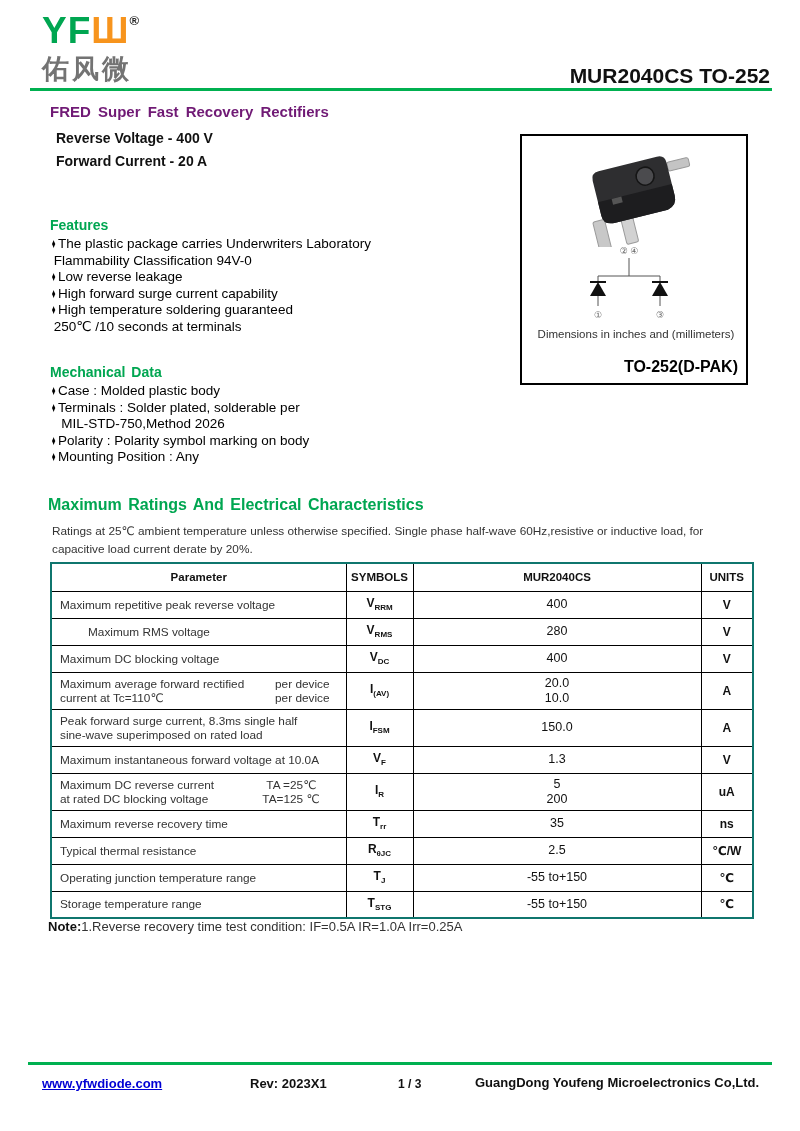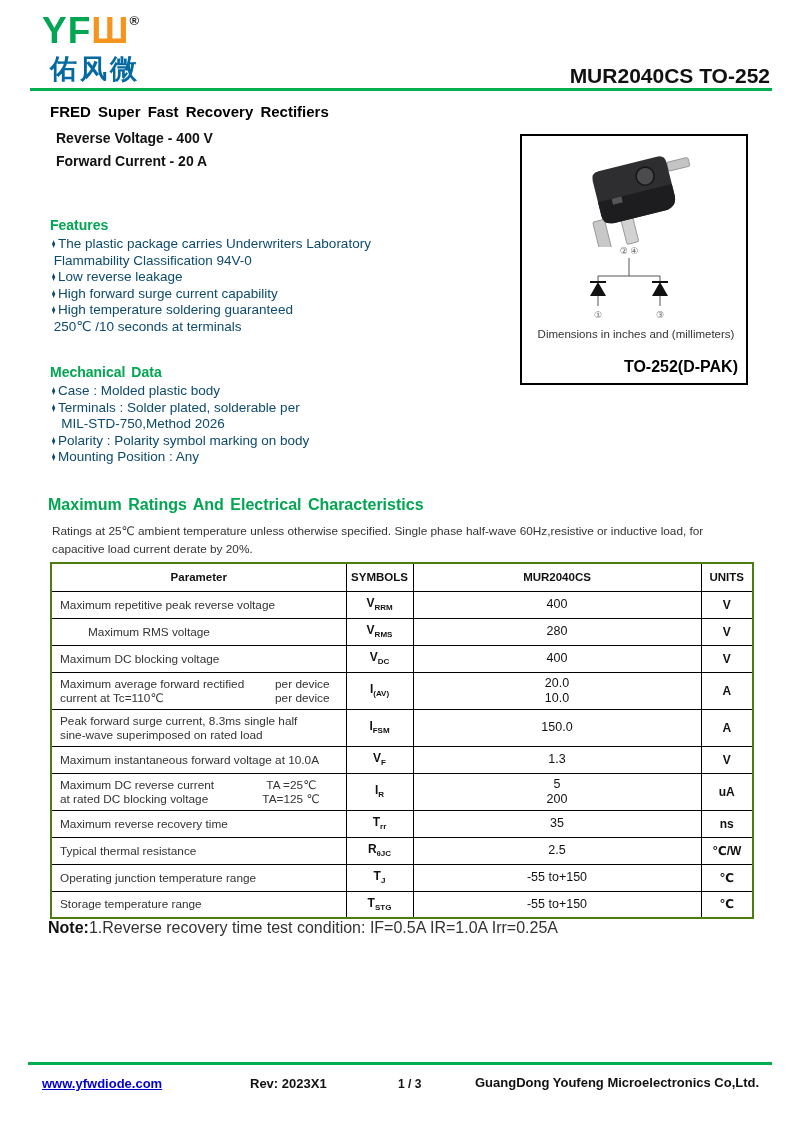--- a/index.html
+++ b/index.html
@@ -9,70 +9,70 @@
     font-family:"Liberation Sans","DejaVu Sans",sans-serif;
     color:#222; overflow:hidden;
   }
   .abs { position:absolute; }
 
   
   .logo-latin { font-size:37px; font-weight:bold; letter-spacing:1px; line-height:1; }
   .logo-yf { color:#00a651; }
   .logo-w  { color:#f7941d; }
   .logo-reg { font-size:13px; color:#222; font-weight:bold; vertical-align:18px; }
-  .logo-cn { font-size:27px; font-weight:bold; color:#0369a1; letter-spacing:3px; margin-top:2px; }
+  .logo-cn { font-size:27px; font-weight:bold; color:#737373; letter-spacing:3px; margin-top:2px; }
   .part-title { font-size:21px; font-weight:bold; color:#111; }
   .green-rule { background:#00b050; height:3px; }
 
-  .family-title { font-size:15px; font-weight:bold; color:#000000; word-spacing:3px; }
+  .family-title { font-size:15px; font-weight:bold; color:#701a75; word-spacing:3px; }
   .rating-line { font-size:14px; font-weight:bold; color:#111; }
 
   .sec-heading { font-size:14px; font-weight:bold; color:#00a651; word-spacing:2px; }
-  .feat-list { font-size:13.5px; color:#0c4a6e; line-height:16.5px; margin-top:3px; }
+  .feat-list { font-size:13.5px; color:#000000; line-height:16.5px; margin-top:3px; }
   .feat-line { white-space:pre; }
   .bullet { display:inline-block; transform:scaleX(0.55); width:8px; }
 
   
   .pkg-box { border:2px solid #000; background:#fff; }
   .pkg-caption { font-size:11.5px; color:#333; text-align:center; }
   .pkg-name { font-size:16px; font-weight:bold; color:#000; text-align:right; padding-right:12px; }
   .pin-label { font-size:9px; fill:#666; }
 
   
   .ratings-heading { font-size:16px; font-weight:bold; color:#00a651; word-spacing:2px; }
   .intro { font-size:11.8px; color:#333; line-height:15px; }
 
   
-  table.specs { border-collapse:collapse; border:2px solid #4d7c0f; table-layout:fixed; }
+  table.specs { border-collapse:collapse; border:2px solid #0f766e; table-layout:fixed; }
   table.specs td, table.specs th { border:1px solid #000; }
   table.specs th {
     font-size:11.5px; font-weight:bold; color:#111; text-align:center;
     height:28px; padding:2px 4px;
   }
   td.param { font-size:11.8px; color:#333; padding:4px 2px 4px 8px; line-height:14px; }
   .param-line { display:flex; justify-content:space-between; }
   .param-right { padding-right:14px; white-space:pre; }
   td.sym { text-align:center; font-weight:bold; font-size:12px; color:#111; }
   td.sym sub { font-size:8px; }
   td.val { text-align:center; font-size:12.5px; color:#111; line-height:15px; }
   td.unit { text-align:center; font-weight:bold; font-size:12px; color:#111; }
 
-  .note-line { font-size:16px; color:#333; }
+  .note-line { font-size:13px; color:#333; }
   .note-label { font-weight:bold; color:#111; }
 
   
   .footer-link { font-size:13px; font-weight:bold; color:#0000d4; text-decoration:underline; }
   .footer-rev { font-size:13px; font-weight:bold; color:#111; }
   .footer-page { font-size:12px; font-weight:bold; color:#111; }
   .footer-company { font-size:13px; font-weight:bold; color:#111; }
 </style>
 </head>
 <body>
 
-<div class="abs" style="left:42px; top:12px;text-align:right;">
+<div class="abs" style="left:42px; top:12px;">
   <div class="logo-latin"><span class="logo-yf">YF</span><span class="logo-w">Ш</span><span class="logo-reg">®</span></div>
   <div class="logo-cn">佑风微</div>
 </div>
 
 <div class="abs part-title" style="right:30px; top:64px;">MUR2040CS TO-252</div>
 <div class="abs green-rule" style="left:30px; top:88px; width:742px;"></div>
 
 <div class="abs family-title" style="left:50px; top:103px;">FRED Super Fast Recovery Rectifiers</div>
 <div class="abs rating-line" style="left:56px; top:130px;">Reverse Voltage - 400 V</div>
 <div class="abs rating-line" style="left:56px; top:153px;">Forward Current - 20 A</div>

